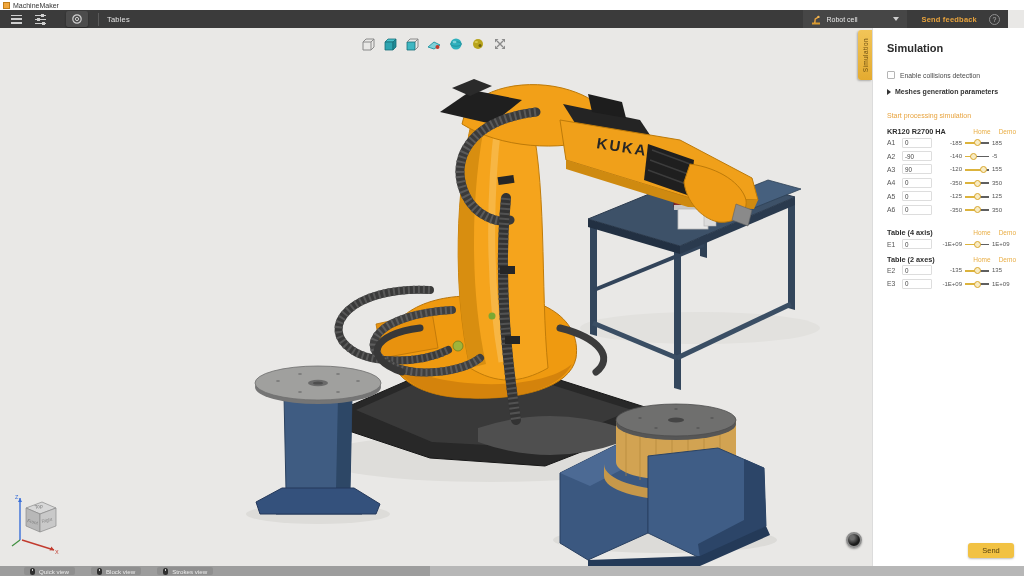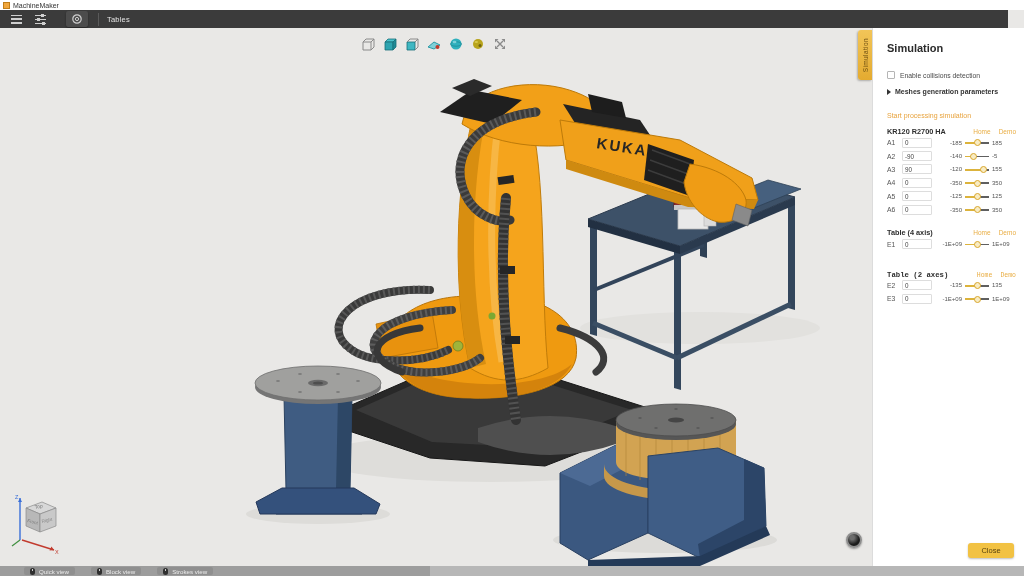--- a/index.html
+++ b/index.html
@@ -132,20 +132,33 @@
       </div>
       <div class="gear-box">
         <svg width="12" height="12" viewBox="0 0 12 12">
           <circle cx="6" cy="6" r="4.2" fill="none" stroke="#cfcfcf" stroke-width="1.2"></circle>
           <circle cx="6" cy="6" r="1.6" fill="none" stroke="#cfcfcf" stroke-width="1"></circle>
         </svg>
       </div>
       <div class="ab-divider"></div>
       <span class="ab-tab">Tables</span>
     </div>
+    <div class="ab-right">
+      <div class="cell-dd">
+        <svg width="10" height="11" viewBox="0 0 10 11">
+          <rect x="1" y="8.5" width="8" height="2" fill="#d89a2e"></rect>
+          <path d="M3 9 L3.6 4.5 L7 2.4 L8 3.6 L4.8 5.4 L4.6 9 Z" fill="#e8a33d"></path>
+          <circle cx="7.4" cy="2.9" r="1.2" fill="#f0b553"></circle>
+        </svg>
+        <span class="lbl">Robot cell</span>
+        <span class="caret"></span>
+      </div>
+      <span class="feedback">Send feedback</span>
+      <span class="help">?</span>
+    </div>
   </div>
 
   <div class="main">
 
     <div class="viewport">
       <svg class="scene" width="872" height="538" viewBox="0 0 872 538">
 
         <ellipse cx="490" cy="430" rx="175" ry="24" fill="#deddda"></ellipse>
         <ellipse cx="318" cy="486" rx="72" ry="10" fill="#dddcd9"></ellipse>
         <ellipse cx="665" cy="512" rx="112" ry="13" fill="#dcdbd8"></ellipse>
@@ -415,21 +428,21 @@
             <span class="ax-label">E1</span>
             <input class="ax-input" value="0" style="">
             <span class="ax-min">-1E+09</span>
             <div class="ax-slider">
               <div class="tr-fill" style="width: 50%;"></div>
               <div class="tr-rest" style="width: 50%;"></div>
               <div class="thumb" style="left: 50%;"></div>
             </div>
             <span class="ax-max">1E+09</span>
           </div>
-          <div class="group-header" style="margin-top: 20px; font-family: Liberation Mono, monospace;">
+          <div class="group-header" style="margin-top: 4px;">
             <span class="group-name">Table (2 axes)</span>
             <span class="flex-sp"></span>
             <a class="glink">Home</a>
             <a class="glink">Demo</a>
           </div>
           <div class="ax-row">
             <span class="ax-label">E2</span>
             <input class="ax-input" value="0" style="">
             <span class="ax-min">-135</span>
             <div class="ax-slider">
@@ -445,21 +458,21 @@
             <span class="ax-min">-1E+09</span>
             <div class="ax-slider">
               <div class="tr-fill" style="width: 50%;"></div>
               <div class="tr-rest" style="width: 50%;"></div>
               <div class="thumb" style="left: 50%;"></div>
             </div>
             <span class="ax-max">1E+09</span>
           </div>
         </div>
 
-      <button class="close-btn">Close</button>
+      <button class="close-btn">Send</button>
     </aside>
   </div>
 
   <div class="bottombar">
     <div class="hints-strip" id="hints">
         <div class="hint">
           <span class="mouse-icon"></span>
           <span class="hint-label">Quick view</span>
         </div>
         <div class="hint">

